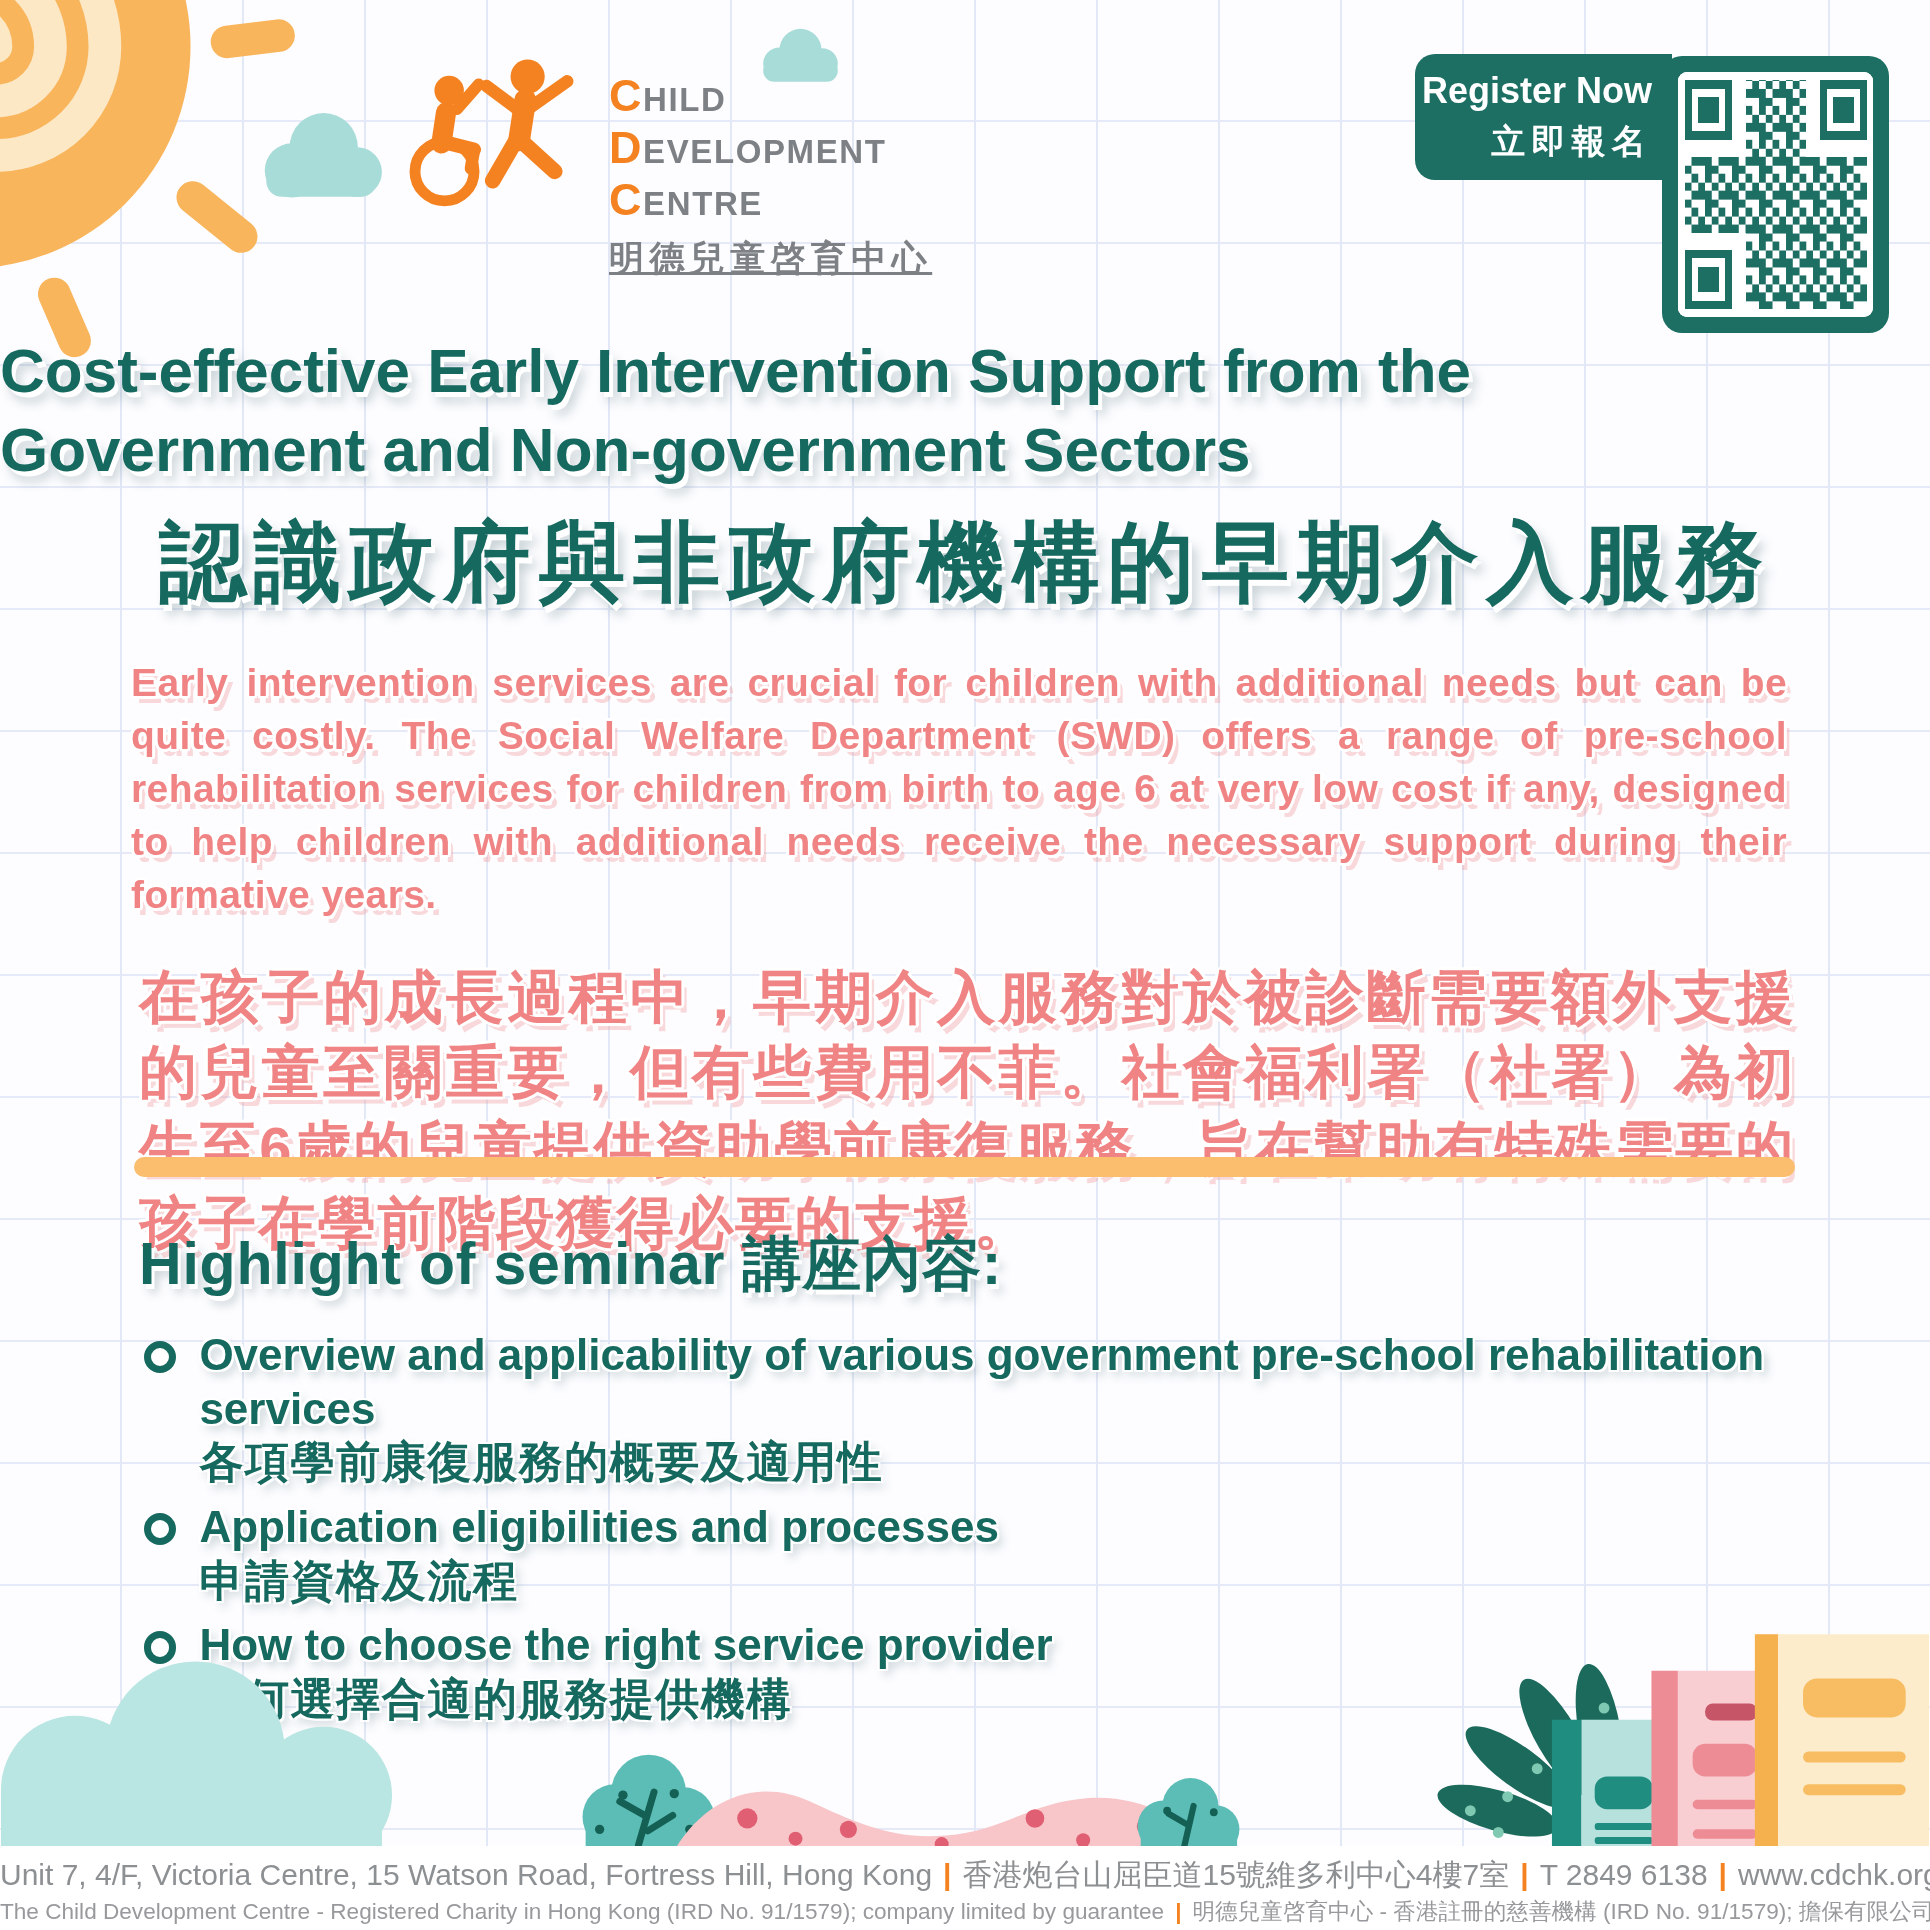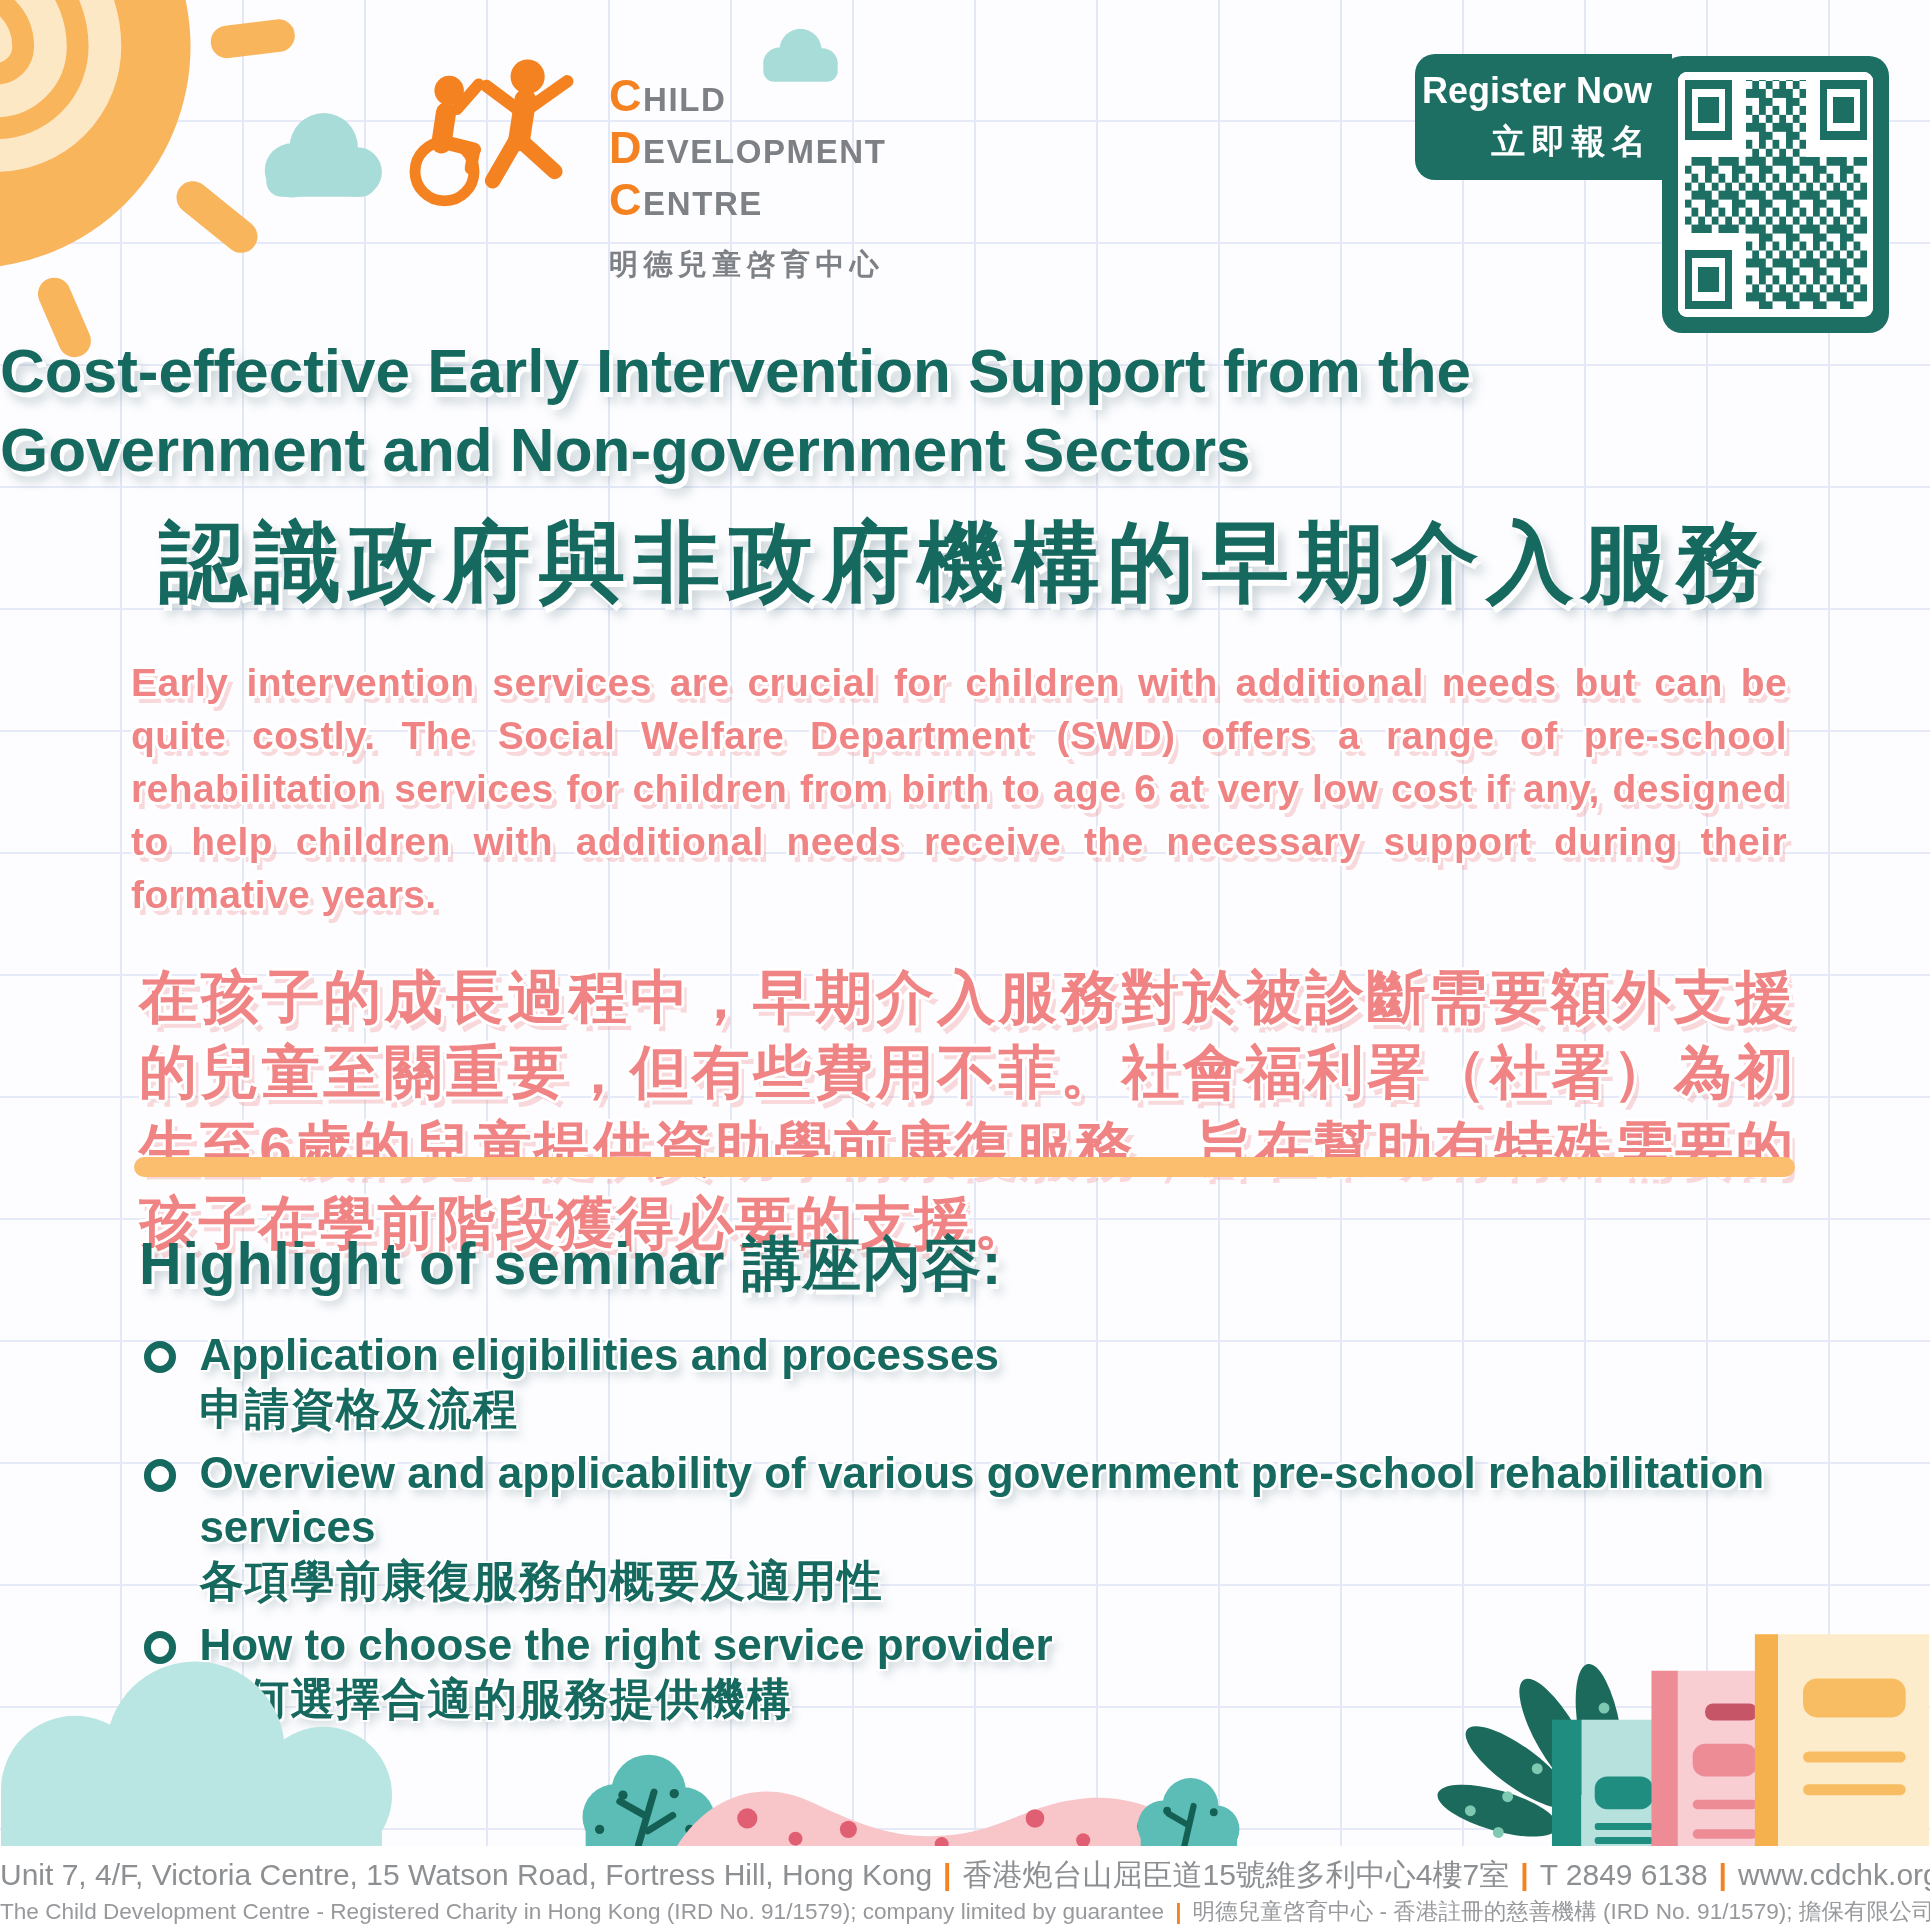--- a/index.html
+++ b/index.html
@@ -14,21 +14,21 @@
   .abs{position:absolute;}
   
   .sun-svg{left:-78px;top:-78px;width:467px;height:467px;}
   .cloud-a{left:257px;top:113px;width:128px;height:87px;}
   .cloud-b{left:757px;top:27px;width:87px;height:58px;}
   
   .logo-figures{left:401px;top:53px;width:202px;height:156px;}
   .brand-text{left:609px;top:72px;width:327px;line-height:48px;color:#7d8084;}
   .brand-line{font-weight:bold;letter-spacing:1.6px;font-size:33px;white-space:nowrap;}
   .brand-line .ini{color:#f58220;font-size:45px;}
-  .brand-zh{margin-top:12px;font-size:29px;letter-spacing:5.4px;color:#7d8084;font-weight:bold;white-space:nowrap;}
+  .brand-zh{margin-top:6px;font-size:35px;letter-spacing:5.4px;color:#7d8084;font-weight:bold;white-space:nowrap;text-decoration:underline;}
   
   .register-label{
     left:1415px;top:54px;width:257px;height:126px;background:#1d6f64;
     border-radius:20px 0 0 20px;color:#fff;text-align:right;
     padding:15.6px 20px 0 0;box-sizing:border-box;
   }
   .register-en{font-size:36px;font-weight:bold;white-space:nowrap;}
   .register-zh{font-size:34px;font-weight:bold;letter-spacing:6.2px;margin-top:7.8px;white-space:nowrap;}
   .qr-box{left:1662px;top:56px;width:227px;height:277px;background:#1d6f64;border-radius:20px;}
   .qr-inner{position:absolute;left:15.6px;top:15.6px;right:15.6px;bottom:15.6px;background:#fff;border-radius:9.3px;overflow:hidden;}
@@ -193,29 +193,29 @@
   <p class="abs pink intro-en">Early intervention services are crucial for children with additional needs but can be quite costly. The Social Welfare Department (SWD) offers a range of pre-school rehabilitation services for children from birth to age 6 at very low cost if any, designed to help children with additional needs receive the necessary support during their formative years.</p>
   <p class="abs pink intro-zh">在孩子的成長過程中，早期介入服務對於被診斷需要額外支援的兒童至關重要，但有些費用不菲。社會福利署（社署）為初生至6歲的兒童提供資助學前康復服務，旨在幫助有特殊需要的孩子在學前階段獲得必要的支援。</p>
 
   <div class="abs divider"></div>
 
   <h3 class="abs seminar-heading">Highlight of seminar 講座內容:</h3>
   <ul class="abs bullets">
     <li>
       <span class="bullet-ring"></span>
       <span class="bullet-body">
-        <div>Application eligibilities and processes</div>
-        <div class="bullet-zh">申請資格及流程</div>
+        <div>Overview and applicability of various government pre-school rehabilitation services</div>
+        <div class="bullet-zh">各項學前康復服務的概要及適用性</div>
       </span>
     </li>
     <li>
       <span class="bullet-ring"></span>
       <span class="bullet-body">
-        <div>Overview and applicability of various government pre-school rehabilitation services</div>
-        <div class="bullet-zh">各項學前康復服務的概要及適用性</div>
+        <div>Application eligibilities and processes</div>
+        <div class="bullet-zh">申請資格及流程</div>
       </span>
     </li>
     <li>
       <span class="bullet-ring"></span>
       <span class="bullet-body">
         <div>How to choose the right service provider</div>
         <div class="bullet-zh">如何選擇合適的服務提供機構</div>
       </span>
     </li>
   </ul>

